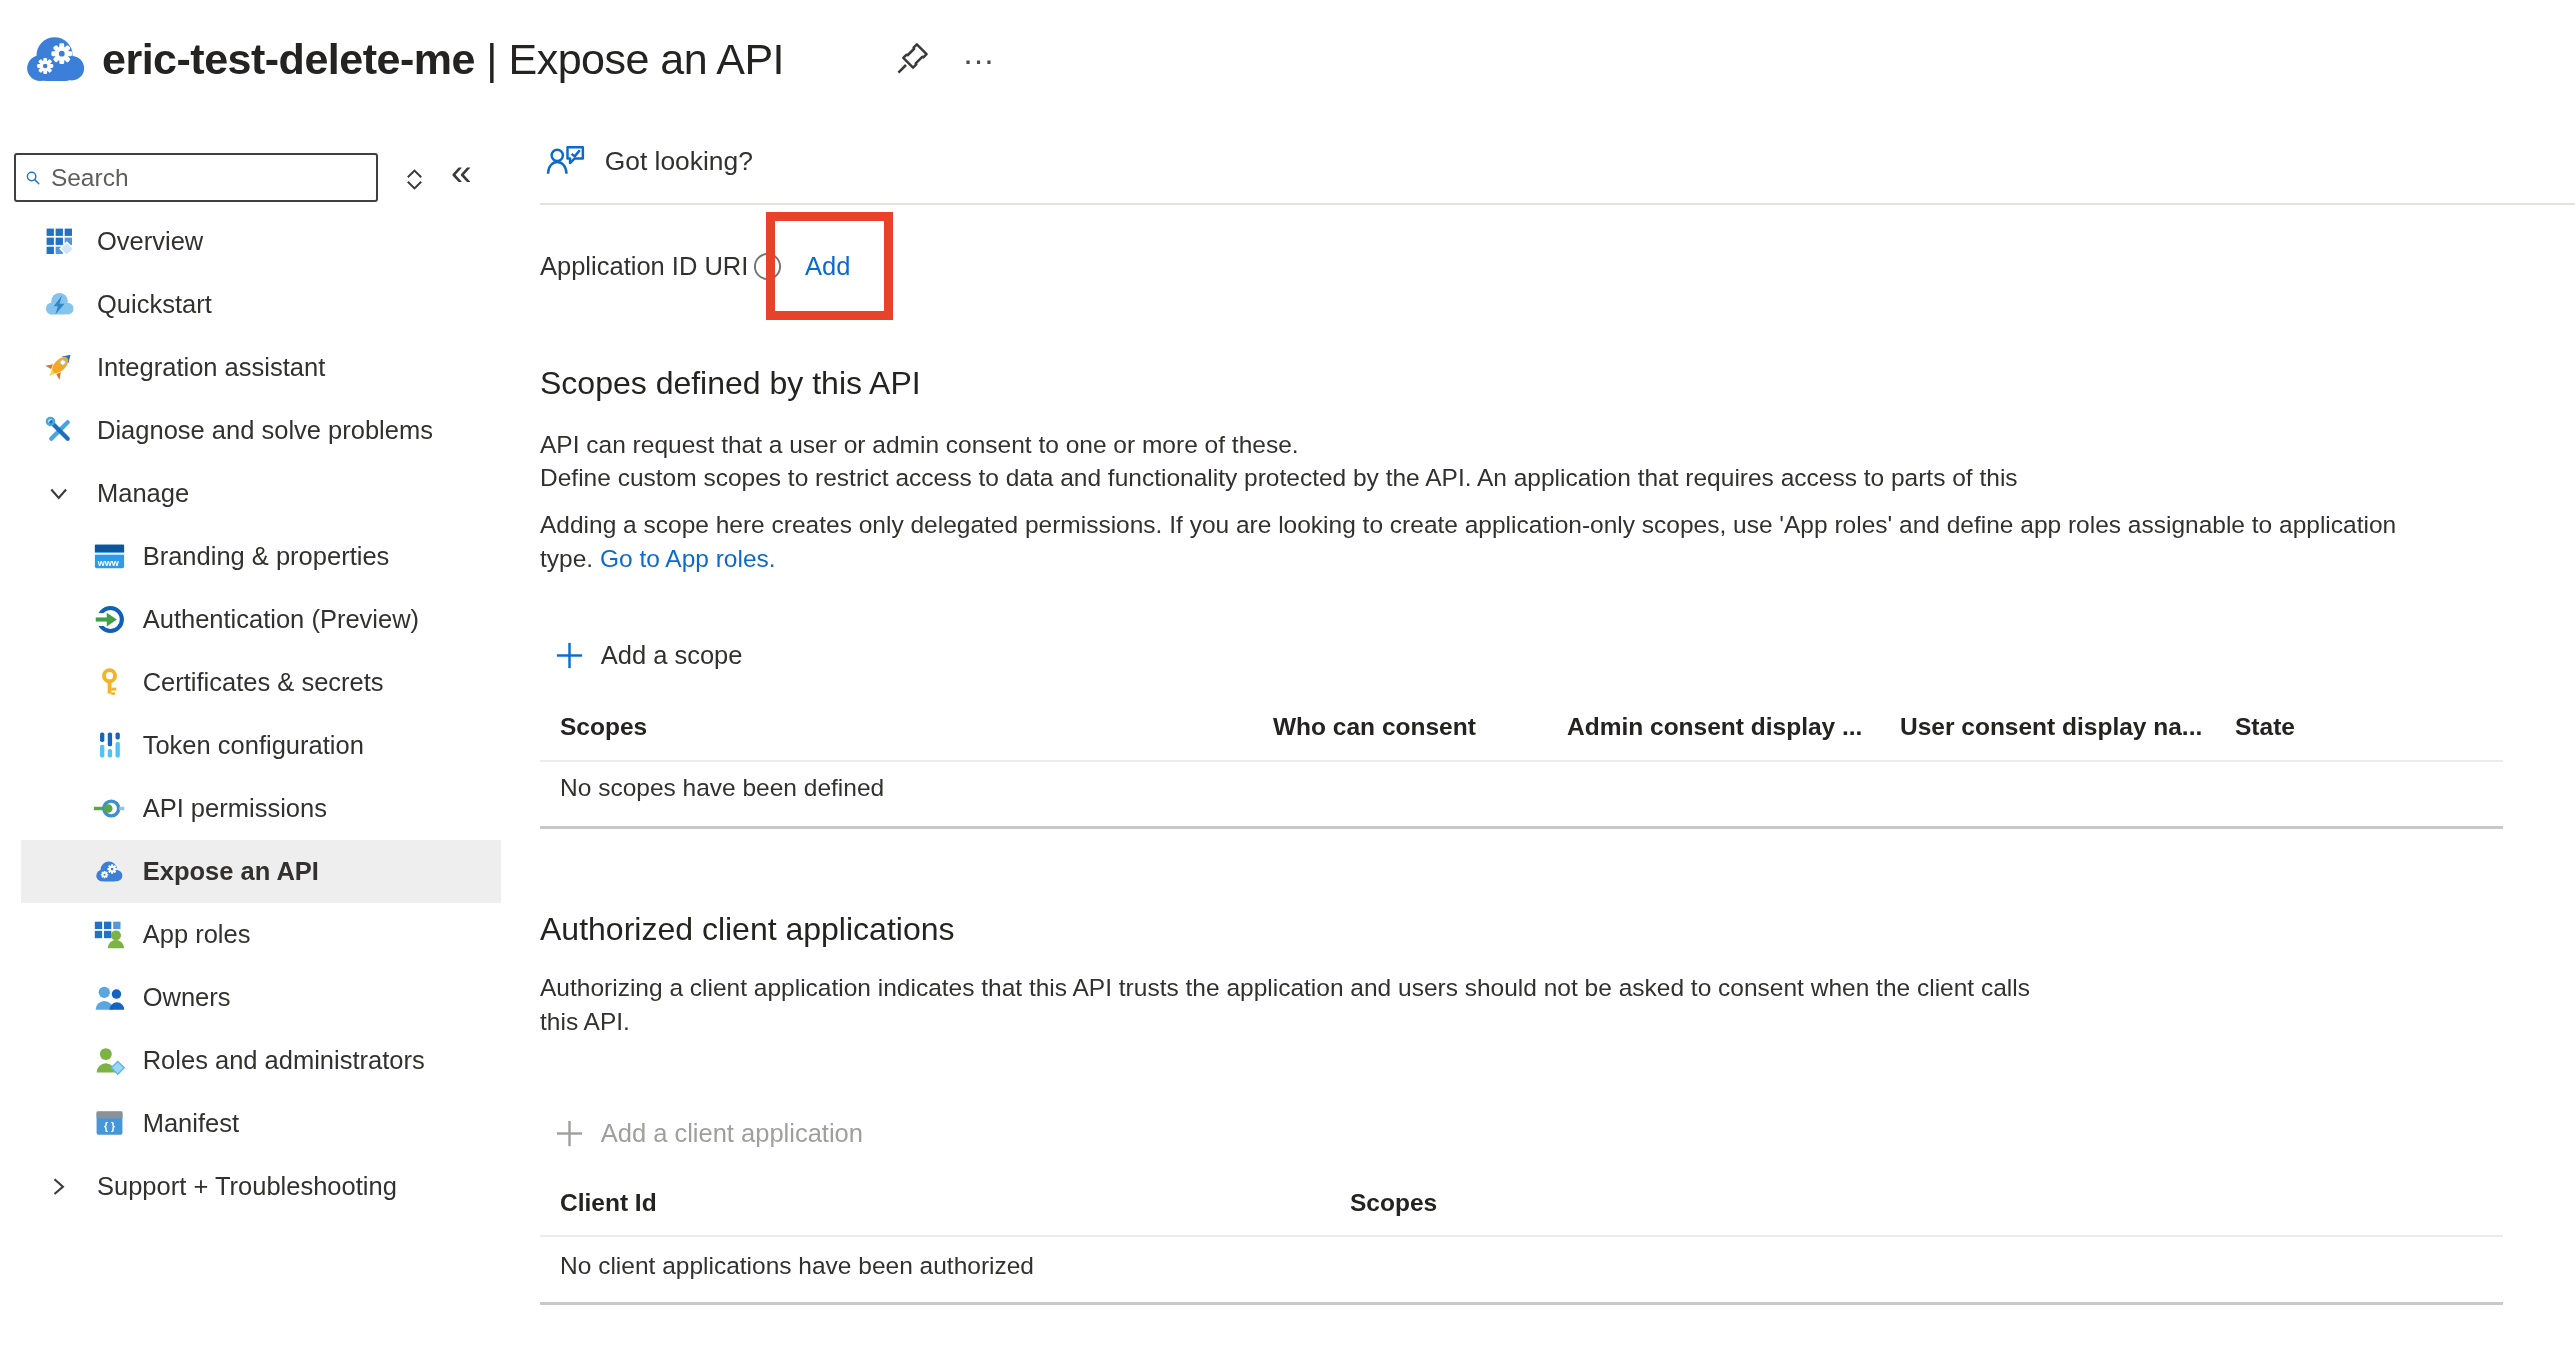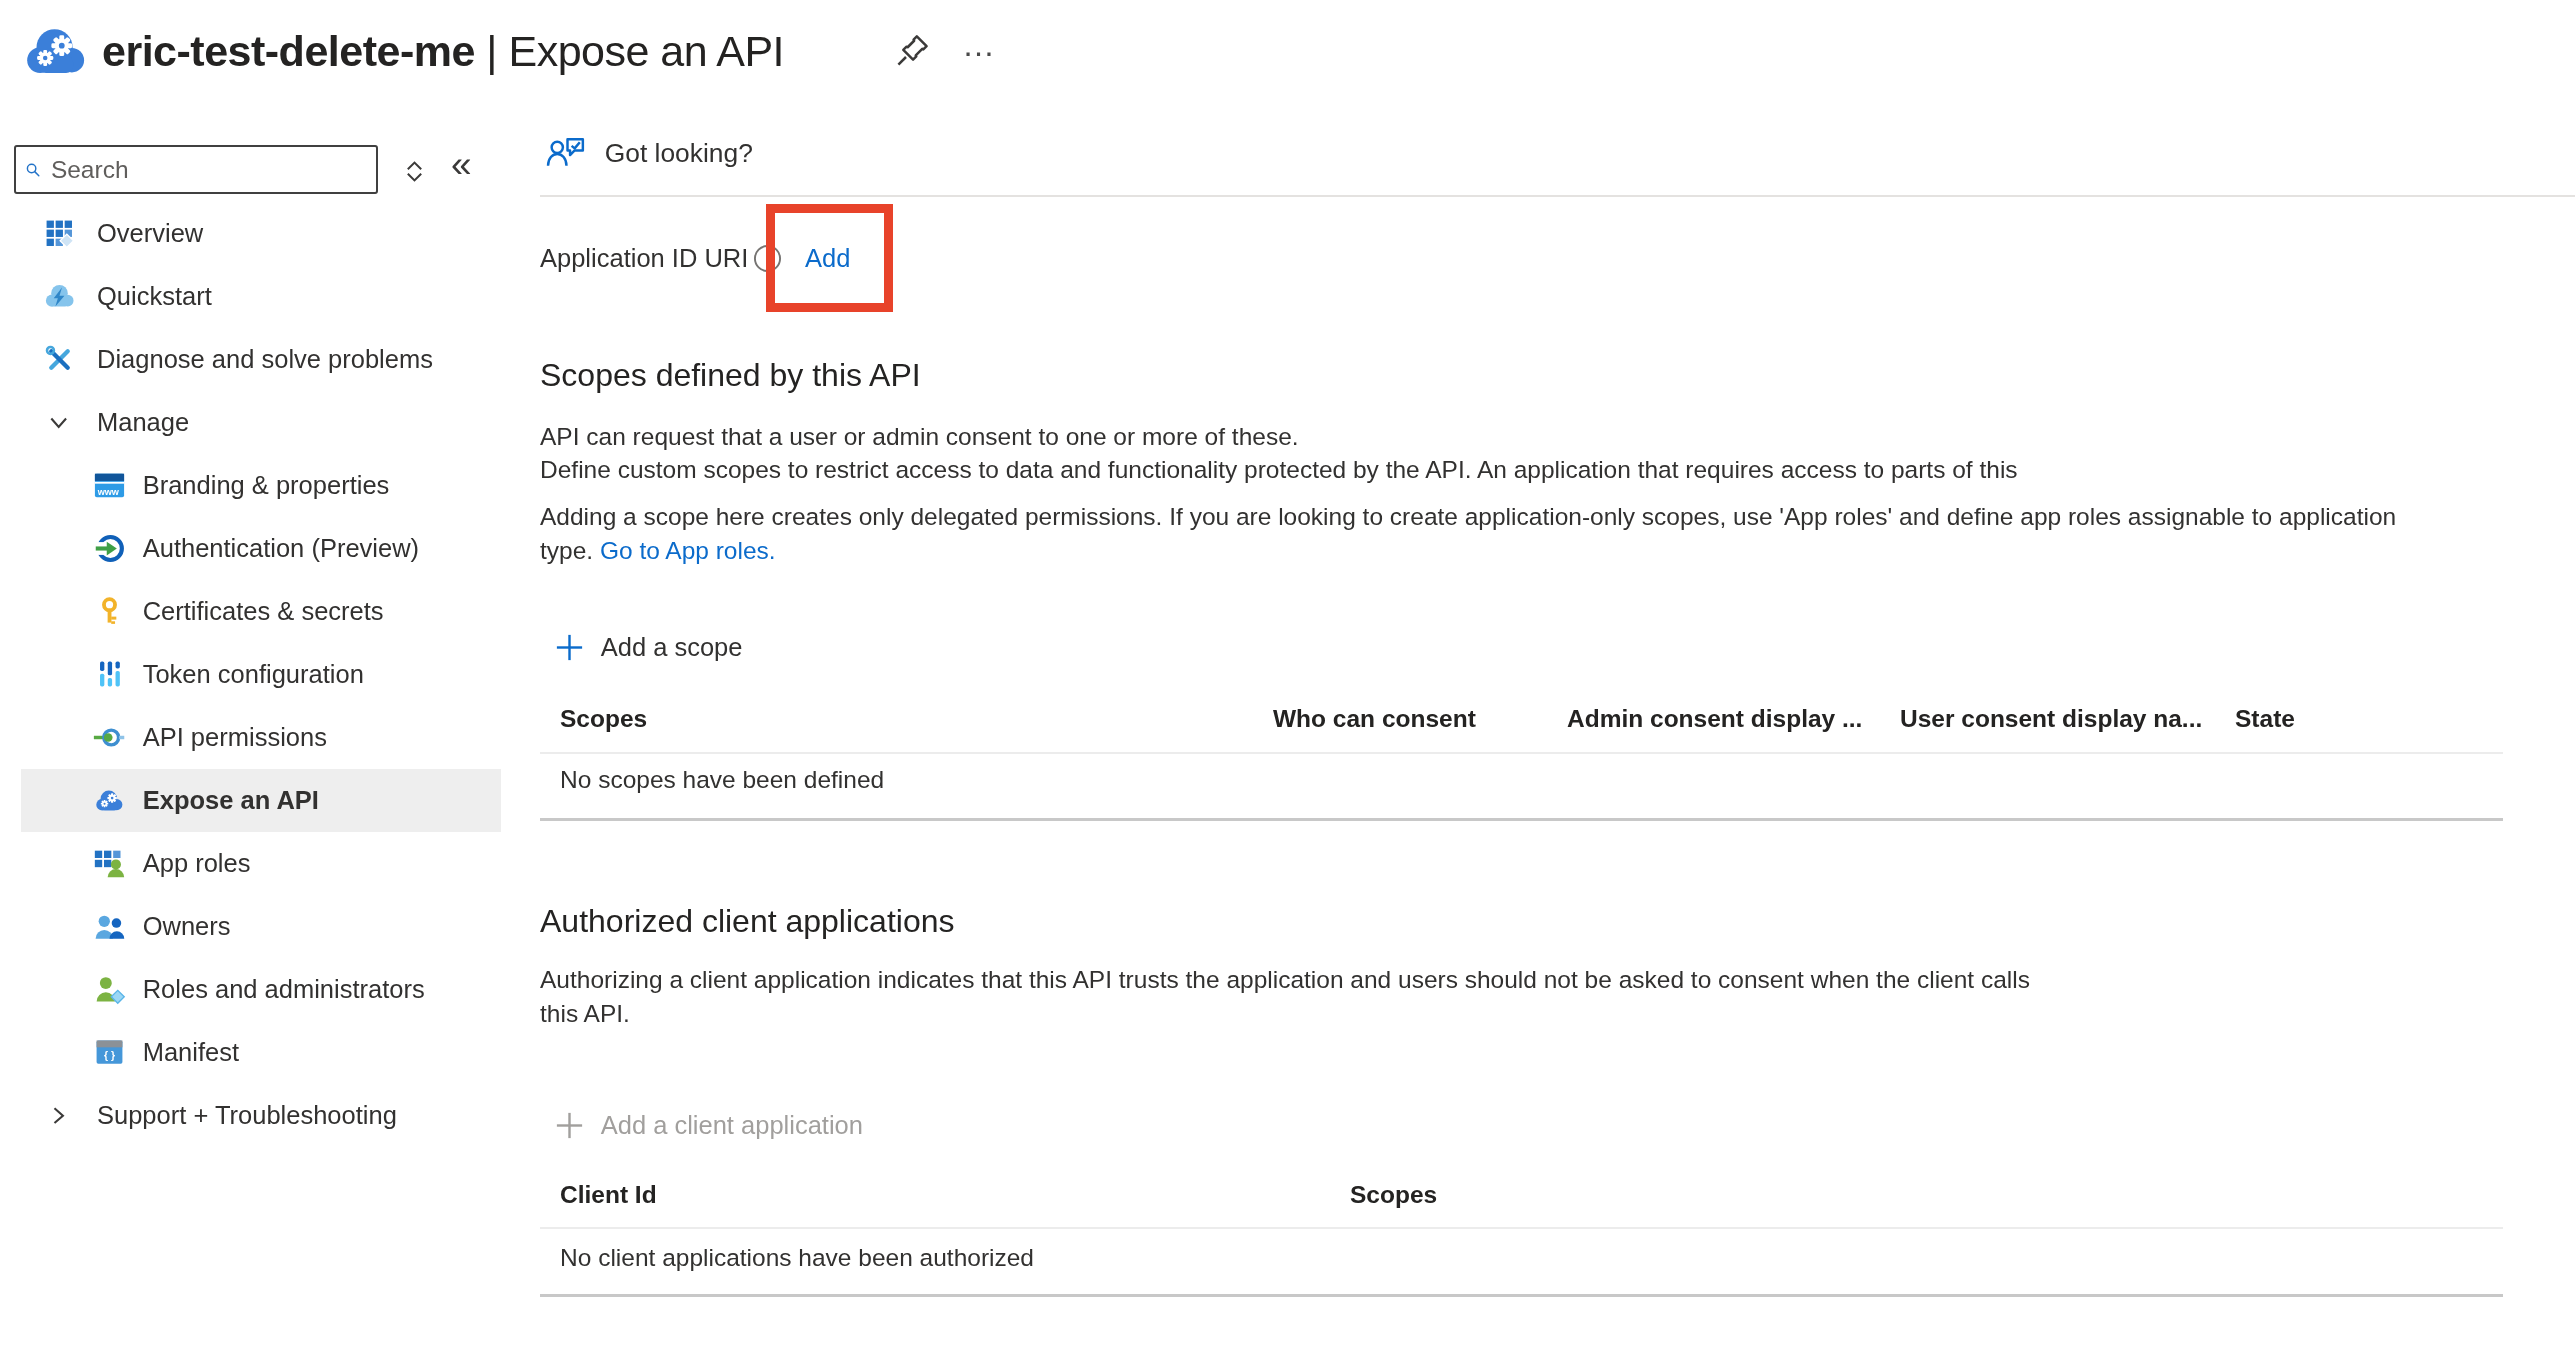--- a/index.html
+++ b/index.html
@@ -1,20 +1,21 @@
 <!DOCTYPE html>
 <html><head>
 <meta charset="utf-8">
 <style>
   * { margin:0; padding:0; box-sizing:border-box; }
   html,body { background:#ffffff; }
   .page {
     position:relative; width:2576px; height:1312px; overflow:hidden;
     background:#ffffff; color:#323130;
     font-family:"Liberation Sans","DejaVu Sans",sans-serif;
+    margin-top:8px;
   }
   .abs { position:absolute; }
 
   
   .blade-header { position:absolute; left:0; top:0; width:2576px; height:116px; background:#fff; }
   .blade-title { position:absolute; left:102px; top:27.4px; font-size:43px; font-weight:700; color:#242322; letter-spacing:-0.5px; white-space:nowrap; }
   .blade-title .suffix { font-weight:400; color:#242322; }
   .header-ellipsis { position:absolute; left:962px; top:25.5px; font-size:33px; color:#4a4a4a; letter-spacing:2px; cursor:pointer; }
 
   
@@ -149,20 +150,35 @@
                 <circle cx="30" cy="23" r="7"></circle>
               <rect x="10" y="20" width="21" height="10" rx="4"></rect>
             </g>
             <polygon points="23,7 13,20 18,20 15,30 26,17 20,17" fill="#2f86c8"></polygon>
           </svg>
         </span>
         <span>Quickstart</span>
       </div>
       <div class="nav-item lvl1">
         <span class="nav-ico">
+          <svg width="33" height="33" viewBox="0 0 36 36">
+            <g transform="rotate(45 18 16)">
+              <polygon points="18,-1 23,7 13,7" fill="#2d6fc2"></polygon>
+              <ellipse cx="18" cy="15" rx="6" ry="11" fill="#f5a623"></ellipse>
+              <circle cx="18" cy="11" r="2.8" fill="#ffffff" stroke="#90caf9" stroke-width="1"></circle>
+              <path d="M12 20 l-5 7 7-2 z" fill="#e5731b"></path>
+              <path d="M24 20 l5 7 -7-2 z" fill="#e5731b"></path>
+              <polygon points="15.5,25.5 20.5,25.5 18,32" fill="#fdd835"></polygon>
+            </g>
+          </svg>
+        </span>
+        <span>Integration assistant</span>
+      </div>
+      <div class="nav-item lvl1">
+        <span class="nav-ico">
           <svg width="31" height="31" viewBox="0 0 36 36">
             <rect x="15.5" y="2" width="5" height="32" rx="2.5" fill="#46a7dd" transform="rotate(45 18 18)"></rect>
             <rect x="15.5" y="2" width="5" height="32" rx="2.5" fill="#1b6fc0" transform="rotate(-45 18 18)"></rect>
             <circle cx="7.5" cy="7.5" r="4" fill="none" stroke="#46a7dd" stroke-width="3"></circle>
           </svg>
         </span>
         <span>Diagnose and solve problems</span>
       </div>
       <div class="nav-item lvl1">
         <span class="nav-ico">

